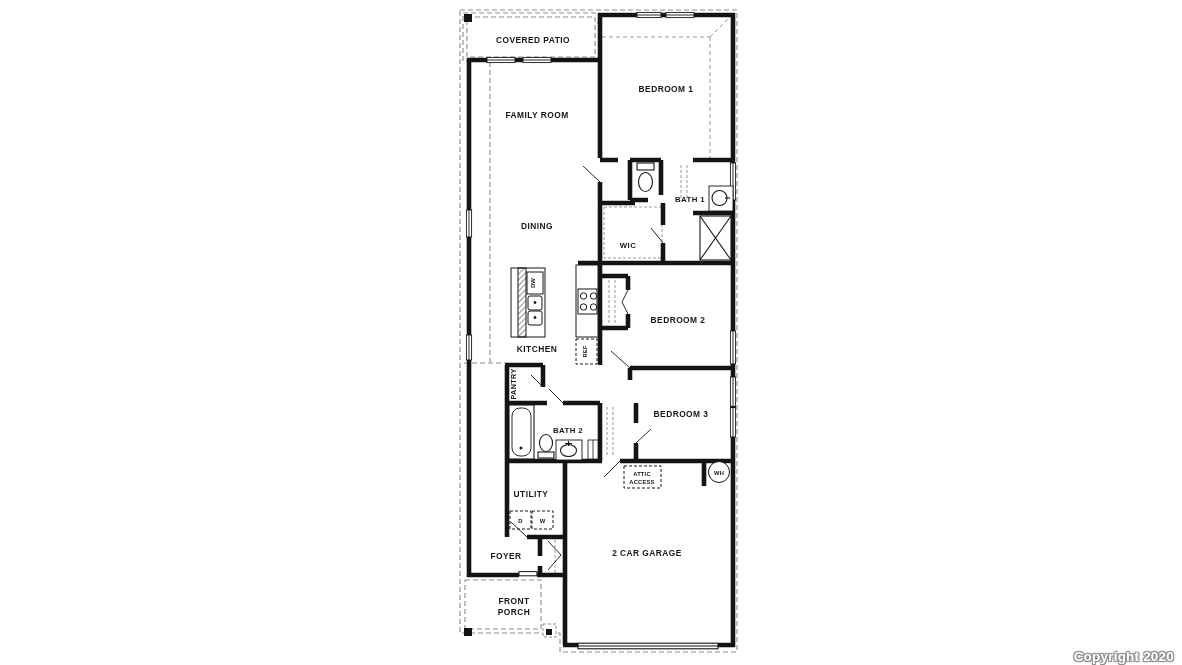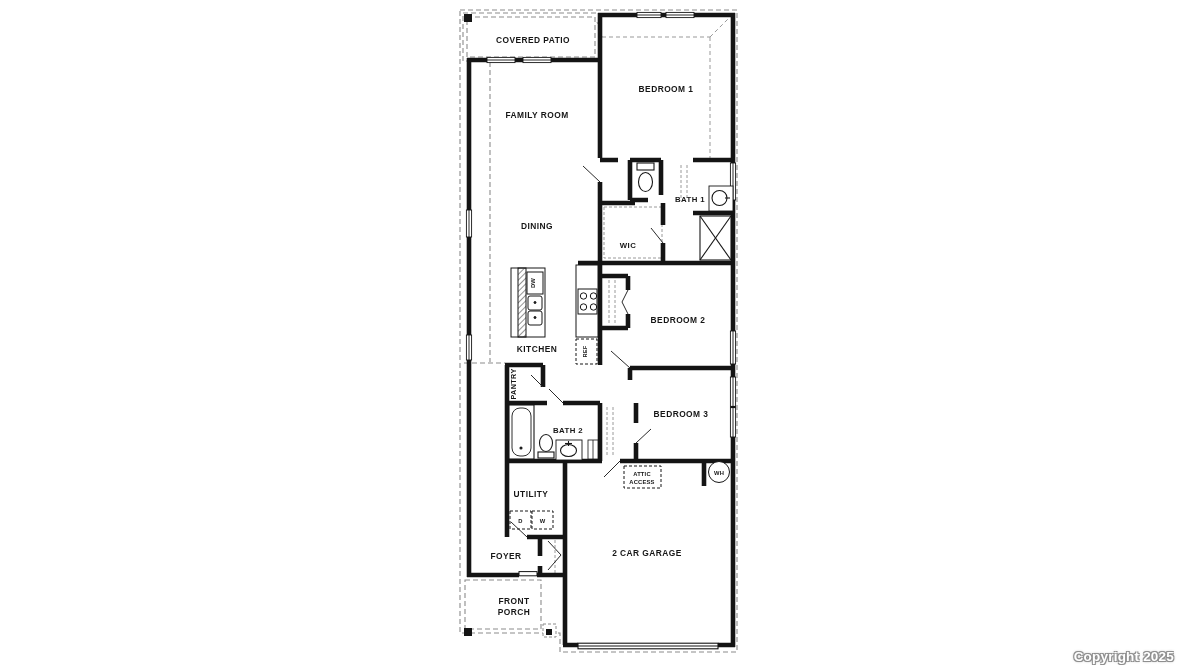--- a/index.html
+++ b/index.html
@@ -245,16 +245,16 @@
     <text class="small-label" x="520.5" y="523">D</text>
     <text class="small-label" x="542.5" y="523">W</text>
     <text class="room-label" x="506" y="559">FOYER</text>
     <text class="room-label" x="647" y="556">2 CAR GARAGE</text>
     <text class="room-label" x="514" y="604">FRONT</text>
     <text class="room-label" x="514" y="615">PORCH</text>
   </g>
 </svg>
 
 <div class="watermark">
-  <div>Copyright 2025</div>
+  <div>Copyright 2020</div>
 </div>
 
 </div>
 
 </body></html>

